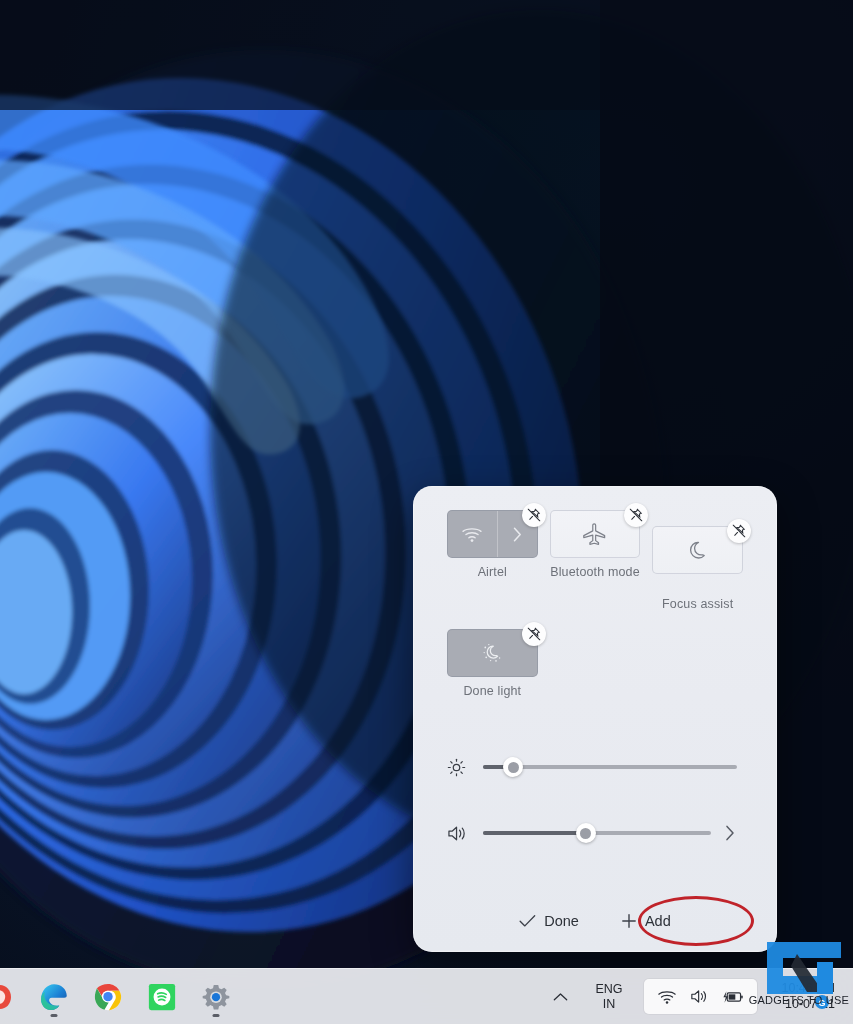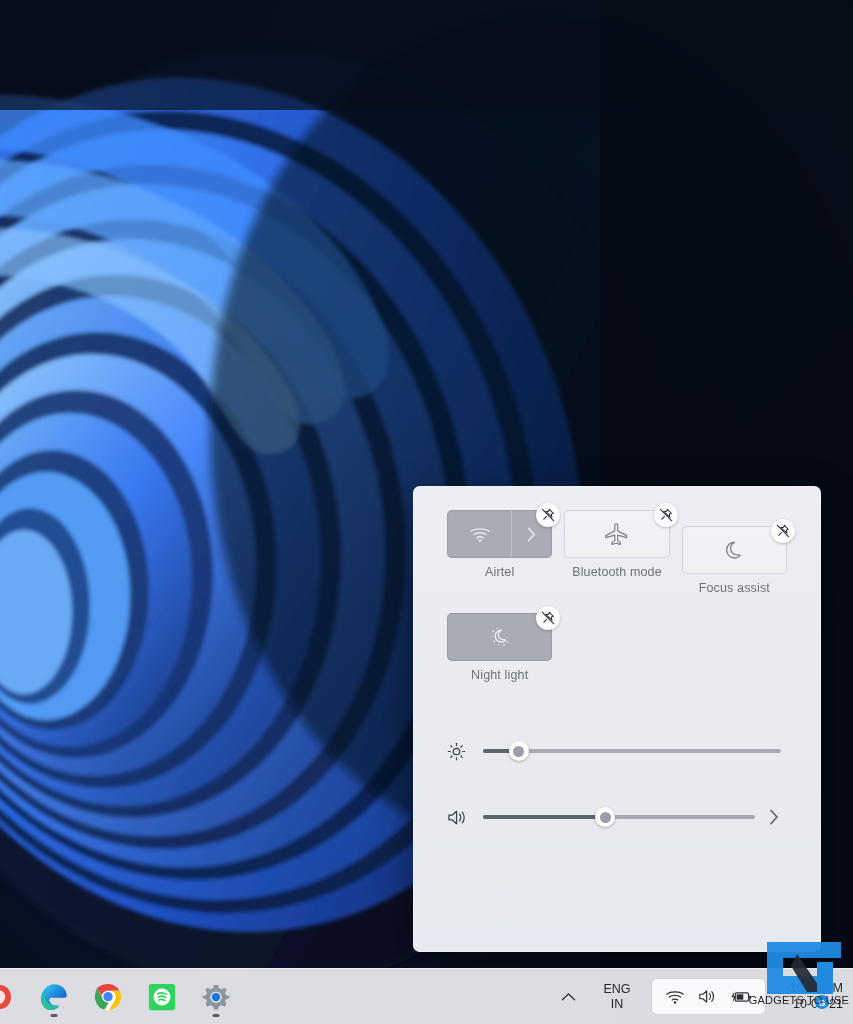--- a/index.html
+++ b/index.html
@@ -26,23 +26,23 @@
     background:
       radial-gradient(circle at 72% 18%, rgba(14,26,48,0.95) 0%, rgba(7,14,28,1) 55%),
       linear-gradient(150deg, #0b1526 0%, #060c18 60%, #04070f 100%);
   }
 
   
   #quick-settings {
     position: absolute;
     left: 413px;
     top: 486px;
-    width: 408px;
+    width: 364px;
     height: 466px;
-    border-radius: 7px;
+    border-radius: 19px;
     background: linear-gradient(180deg, #eceef3 0%, #e9ebf1 45%, #e6e9ef 100%);
     box-shadow: 0 14px 40px rgba(0,0,0,0.45), 0 0 0 1px rgba(255,255,255,0.35) inset;
     padding: 18px 18px 0 18px;
     display: flex;
     flex-direction: column;
   }
 
   .tile-grid {
     display: grid;
     grid-template-columns: repeat(3, 1fr);
@@ -251,20 +251,21 @@
     height: 3px;
     border-radius: 2px;
     background: #5a5d66;
   }
 
   #taskbar-right {
     margin-left: auto;
     display: flex;
     align-items: center;
     gap: 12px;
+    padding-right: 8px;
   }
 
   #lang-indicator {
     display: flex;
     flex-direction: column;
     align-items: center;
     line-height: 1.16;
     font-size: 12.5px;
     color: #24272e;
     padding: 2px 8px;
@@ -458,21 +459,21 @@
                 <path d="M9.6 1.6 L14 6 L11.9 7 L12.3 10.2 L5.6 4.2 L8.6 3.7 Z"></path>
                 <path d="M6.3 9.7 L3.1 12.9"></path>
                 <path d="M1.4 1.4 L14.6 14.6"></path>
               </g>
             </svg>
           </div>
         </div>
         <div class="tile-label">Bluetooth mode</div>
       </div>
 
-      <div class="tile-cell" style="margin-top:16px;">
+      <div class="tile-cell" style="margin-top:16px;gap:16px;">
         <div class="tile off">
           <div class="tile-main">
             <svg width="20" height="22" viewBox="0 0 20 22">
               <path d="M14.6 15.8 C10.4 16.6 6.6 13.6 6.6 9.6 C6.6 6.9 8.2 4.6 10.5 3.5 C6.1 3.2 2.6 6.7 2.6 11 C2.6 15.4 6.2 19 10.6 19 C12.8 19 14.8 18.1 16.2 16.6 C15.7 16.3 15.2 16.1 14.6 15.8 Z" fill="none" stroke="#7d818a" stroke-width="1.3" stroke-linejoin="round"></path>
             </svg>
           </div>
           <div class="unpin-badge">
             <svg width="14" height="14" viewBox="0 0 16 16">
               <g fill="none" stroke="#2b2f37" stroke-width="1.2" stroke-linecap="round">
                 <path d="M9.6 1.6 L14 6 L11.9 7 L12.3 10.2 L5.6 4.2 L8.6 3.7 Z"></path>
@@ -504,21 +505,21 @@
           <div class="unpin-badge">
             <svg width="14" height="14" viewBox="0 0 16 16">
               <g fill="none" stroke="#2b2f37" stroke-width="1.2" stroke-linecap="round">
                 <path d="M9.6 1.6 L14 6 L11.9 7 L12.3 10.2 L5.6 4.2 L8.6 3.7 Z"></path>
                 <path d="M6.3 9.7 L3.1 12.9"></path>
                 <path d="M1.4 1.4 L14.6 14.6"></path>
               </g>
             </svg>
           </div>
         </div>
-        <div class="tile-label">Night light</div>
+        <div class="tile-label">Done light</div>
       </div>
 
       <div class="tile-cell"></div>
     </div>
 
     <div class="slider-row" id="brightness-row">
       <div class="slider-icon">
         <svg width="19" height="19" viewBox="0 0 20 20">
           <circle cx="10" cy="10" r="3.4" fill="none" stroke="#3a3e46" stroke-width="1.3"></circle>
           <g stroke="#3a3e46" stroke-width="1.25" stroke-linecap="round">
@@ -551,20 +552,40 @@
         <div class="slider-fill" id="volume-fill" style="width: 45%;"></div>
         <div class="slider-thumb" id="volume-thumb" style="left: 45%;"></div>
       </div>
       <div class="slider-end-chevron">
         <svg width="10" height="16" viewBox="0 0 10 16">
           <path d="M2 1.4 L8 8 L2 14.6" fill="none" stroke="#585c65" stroke-width="1.5" stroke-linecap="round" stroke-linejoin="round"></path>
         </svg>
       </div>
     </div>
 
+    <div id="qs-footer">
+      <button class="footer-btn">
+        <svg width="17" height="14" viewBox="0 0 18 14">
+          <path d="M1.2 7.2 L6.2 12.2 L16.6 1.4" fill="none" stroke="#3c4049" stroke-width="1.4" stroke-linecap="round" stroke-linejoin="round"></path>
+        </svg>
+        <span>Done</span>
+      </button>
+
+      <button class="footer-btn">
+        <svg width="16" height="16" viewBox="0 0 16 16">
+          <g stroke="#3c4049" stroke-width="1.4" stroke-linecap="round">
+            <path d="M8 1.8 L8 14.2"></path>
+            <path d="M1.8 8 L14.2 8"></path>
+          </g>
+        </svg>
+        <span>Add</span>
+      </button>
+
+      <div id="add-highlight"></div>
+    </div>
   </div>
 
   <div id="taskbar">
 
     <div id="taskbar-left">
 
       <div class="task-icon-wrap" style="margin-left:-22px;">
         <svg width="28" height="28" viewBox="0 0 28 28">
           <path d="M14 2 C20 2 25 7 25 14 C25 21 20 26 14 26 C8 26 3 21 3 14 C3 7 8 2 14 2 Z" fill="#e8493c"></path>
           <path d="M10 8 C13 6 18 8 19 12 C20 16 17 21 13 21 C11 21 10 19 10 17 Z" fill="#ffffff" opacity="0.85"></path>

